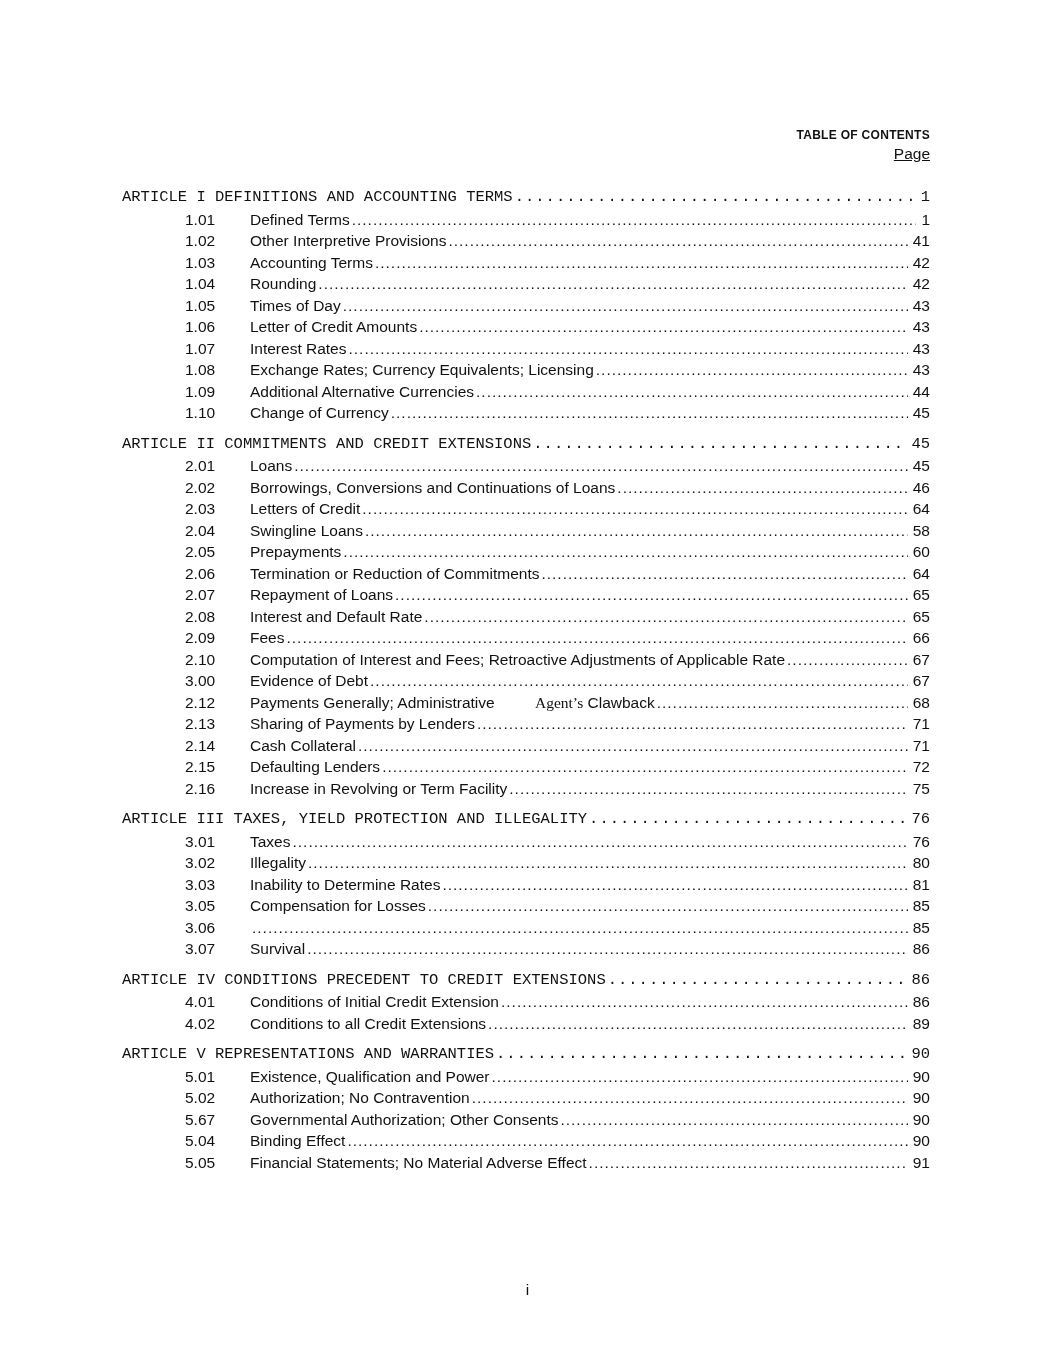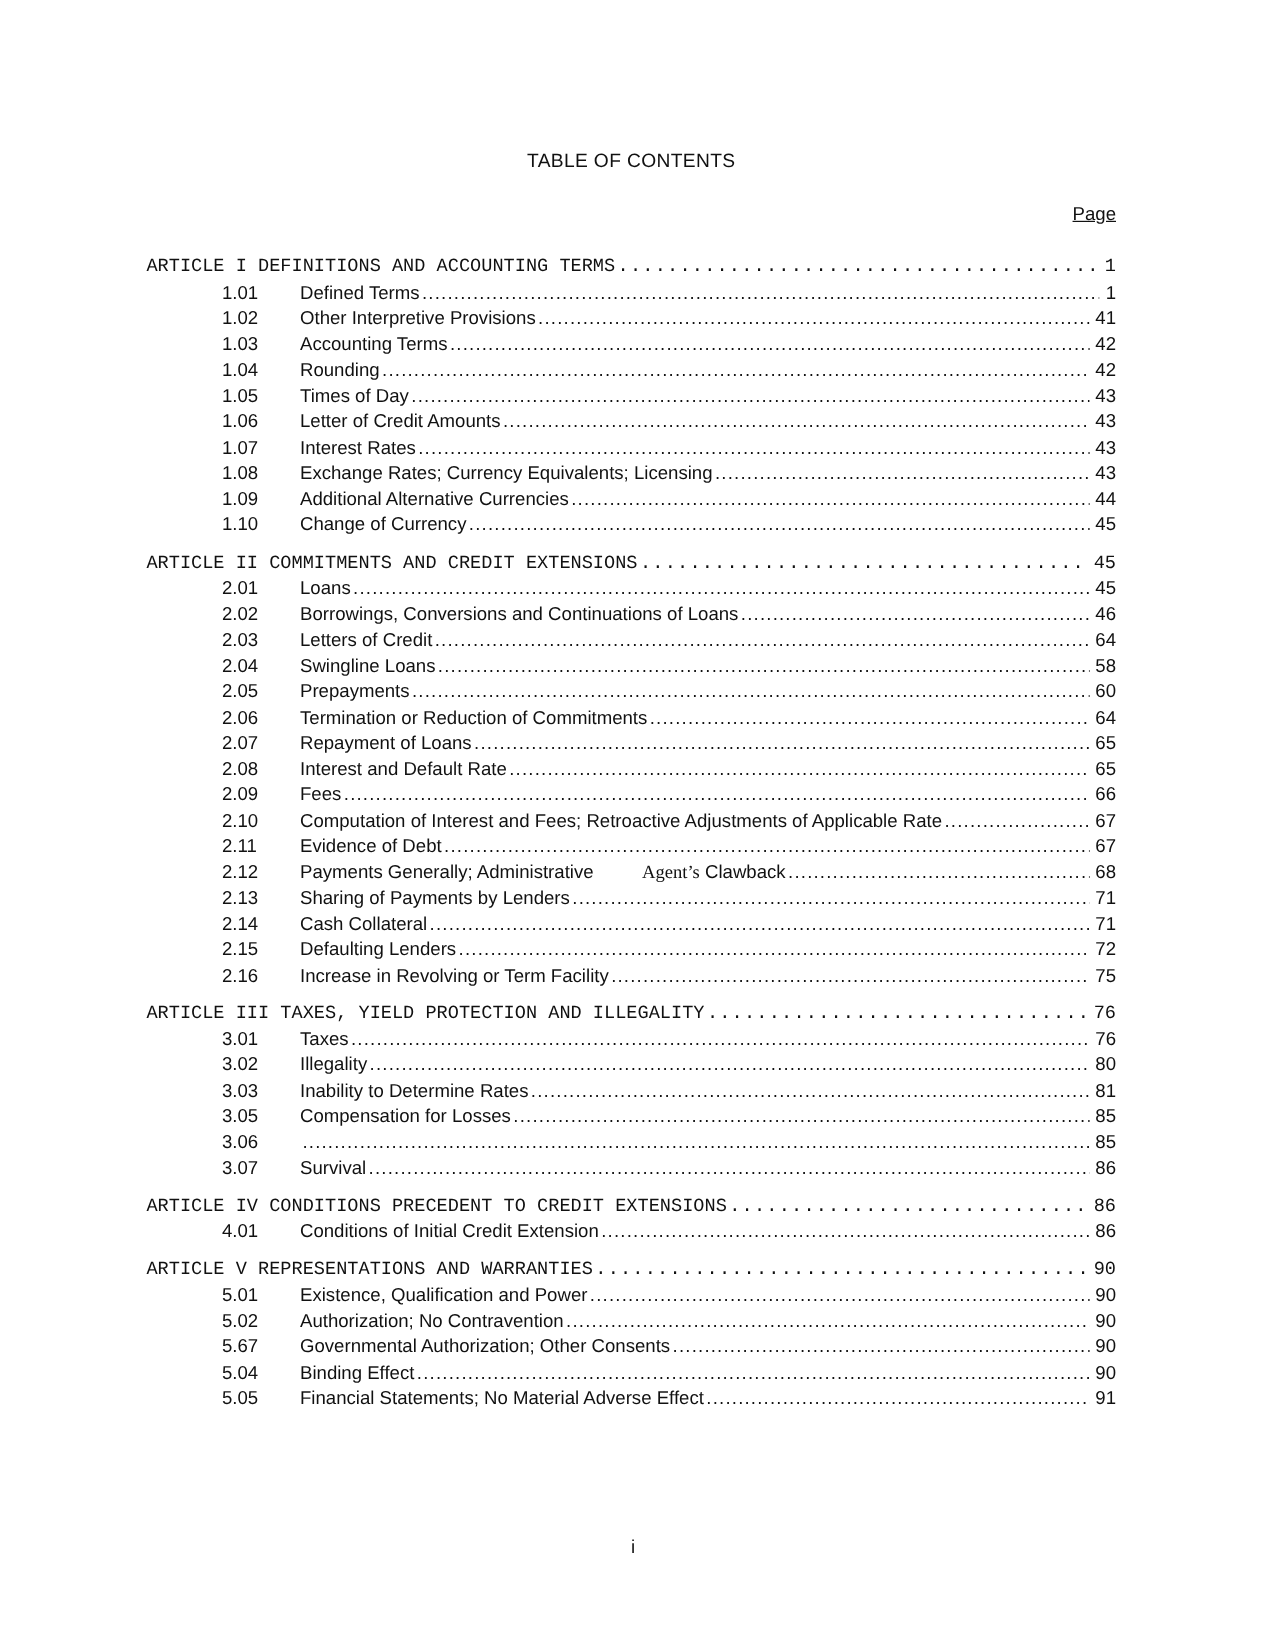--- a/index.html
+++ b/index.html
@@ -10,30 +10,29 @@
   }
   .page {
     position: relative;
     width: 1055px;
     height: 1365px;
     background: #ffffff;
     padding: 126px 125px 0 122px;
     overflow: hidden;
   }
   .doc-title {
-    text-align: center;
-    font-size: 16px;
-    font-weight: normal;
+    text-align: right;
+    font-size: 12px;
+    font-weight: bold;
     letter-spacing: 0.3px;
     line-height: 18px;
   }
   .page-col-header {
     text-align: right;
     font-size: 15.5px;
-    margin-top: 25px;
     line-height: 19px;
   }
   .page-col-header span { text-decoration: underline; }
   .toc-list { margin-top: 24px; }
   .row {
     display: flex;
     align-items: baseline;
     line-height: 21.5px;
     font-size: 15.5px;
     white-space: nowrap;
@@ -203,21 +202,21 @@
         <span class="dots"></span>
         <span class="page-num">66</span>
       </div>
       <div class="row section">
         <span class="sec-num">2.10</span>
         <span class="entry-title">Computation of Interest and Fees; Retroactive Adjustments of Applicable Rate</span>
         <span class="dots"></span>
         <span class="page-num">67</span>
       </div>
       <div class="row section">
-        <span class="sec-num">2.11</span>
+        <span class="sec-num">3.00</span>
         <span class="entry-title">Evidence of Debt</span>
         <span class="dots"></span>
         <span class="page-num">67</span>
       </div>
       <div class="row section">
         <span class="sec-num">2.12</span>
         <span class="entry-title">Payments Generally; Administrative <span class="serif">Agent’s</span> Clawback</span>
         <span class="dots"></span>
         <span class="page-num">68</span>
       </div>
@@ -288,20 +287,26 @@
       <div class="row article">
         <span class="entry-title">ARTICLE IV CONDITIONS PRECEDENT TO CREDIT EXTENSIONS</span>
         <span class="dots"></span>
         <span class="page-num">86</span>
       </div>
       <div class="row section">
         <span class="sec-num">4.01</span>
         <span class="entry-title">Conditions of Initial Credit Extension</span>
         <span class="dots"></span>
         <span class="page-num">86</span>
+      </div>
+      <div class="row section">
+        <span class="sec-num">4.02</span>
+        <span class="entry-title">Conditions to all Credit Extensions</span>
+        <span class="dots"></span>
+        <span class="page-num">89</span>
       </div>
       <div class="row article">
         <span class="entry-title">ARTICLE V REPRESENTATIONS AND WARRANTIES</span>
         <span class="dots"></span>
         <span class="page-num">90</span>
       </div>
       <div class="row section">
         <span class="sec-num">5.01</span>
         <span class="entry-title">Existence, Qualification and Power</span>
         <span class="dots"></span>

